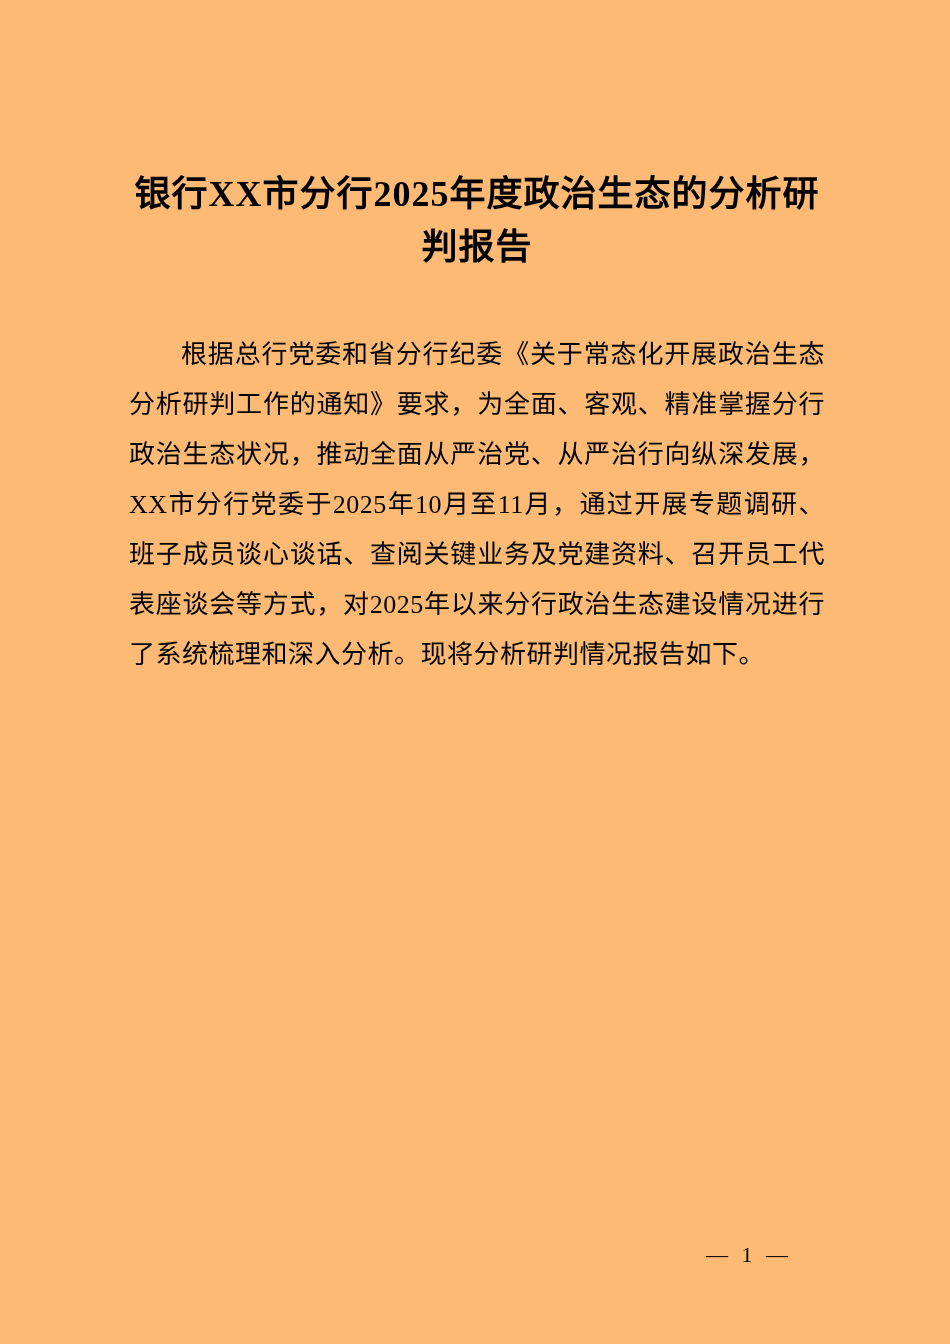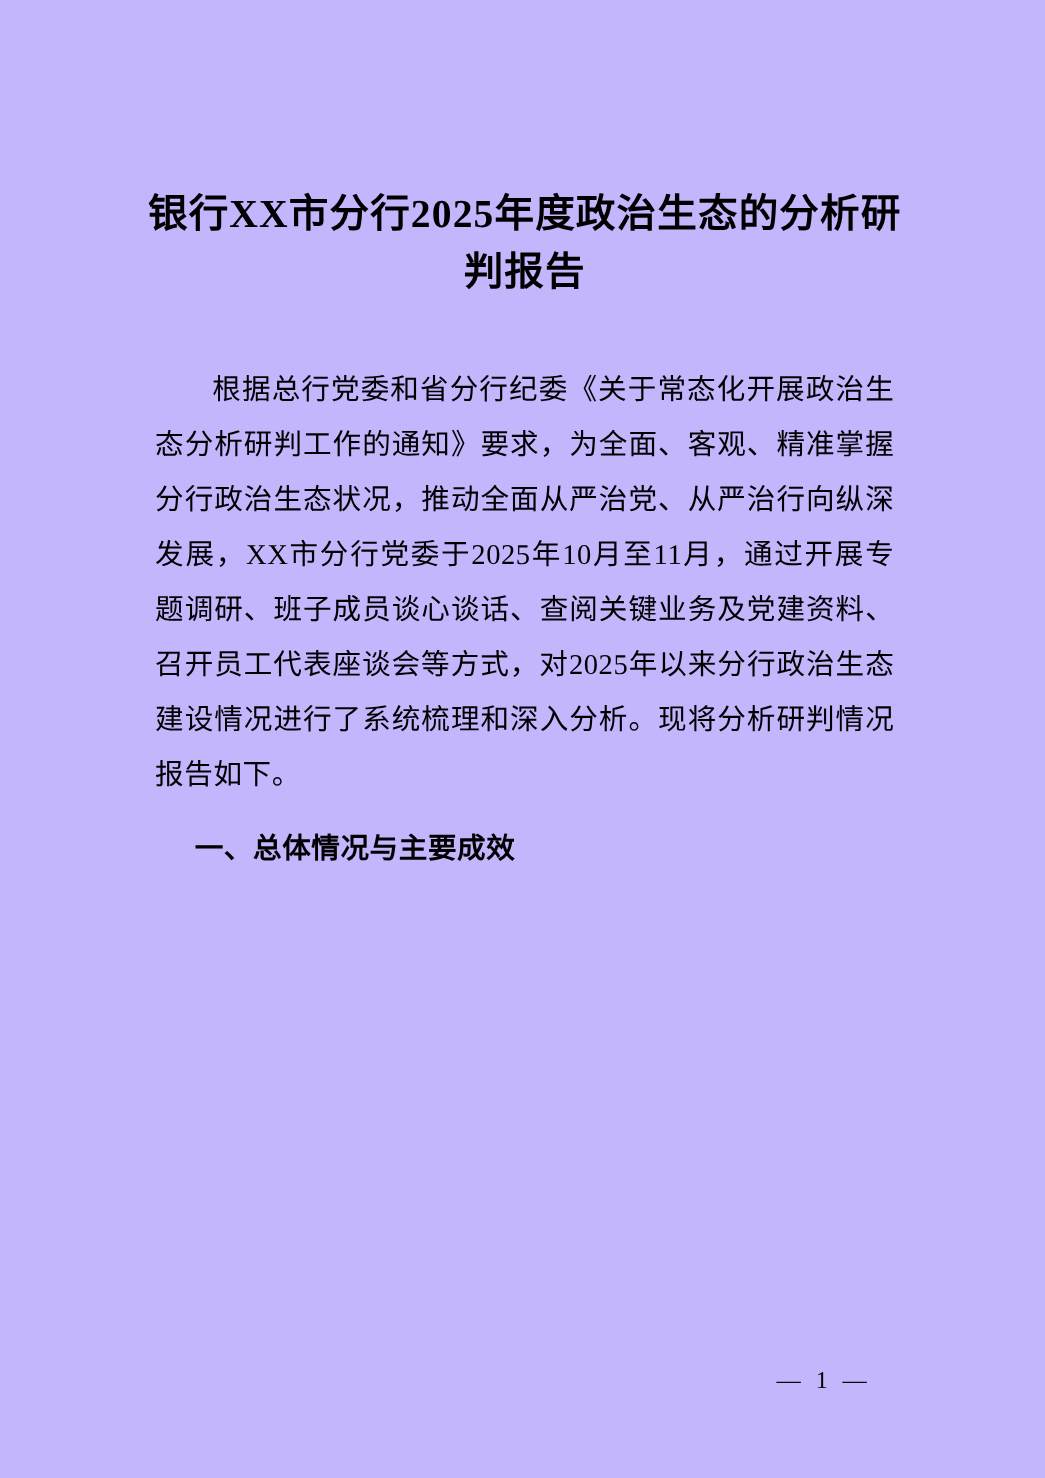--- a/index.html
+++ b/index.html
@@ -13,33 +13,33 @@
     font-family: "Liberation Serif", "DejaVu Serif", serif;
     color: #000000;
   }
   .page {
     position: relative;
     width: 950px;
     height: 1344px;
     box-sizing: border-box;
     padding: 168px 121px 0 125px;
     overflow: hidden;
-    background: #c4b5fd;
+    background: #fdba74;
   }
   .doc-title {
     margin: 0 0 56px 0;
     font-size: 36px;
     font-weight: bold;
     line-height: 53px;
     text-align: center;
     letter-spacing: 1px;
     font-family: "Liberation Serif", "DejaVu Serif", serif;
   }
   .para {
-    margin: 16px;
+    margin: 4px;
     font-size: 26px;
     line-height: 50px;
     text-align: justify;
     text-indent: 2em;
     letter-spacing: 0.5px;
     word-break: break-all;
   }
   .heading {
     margin: 0;
     font-size: 26px;
@@ -64,20 +64,19 @@
 </style>
 </head>
 <body>
 
 <div class="page">
 
   <h1 class="doc-title">银行XX市分行2025年度政治生态的分析研判报告</h1>
 
   <p class="para">根据总行党委和省分行纪委《关于常态化开展政治生态分析研判工作的通知》要求，为全面、客观、精准掌握分行政治生态状况，推动全面从严治党、从严治行向纵深发展，XX市分行党委于2025年10月至11月，通过开展专题调研、班子成员谈心谈话、查阅关键业务及党建资料、召开员工代表座谈会等方式，对2025年以来分行政治生态建设情况进行了系统梳理和深入分析。现将分析研判情况报告如下。</p>
 
-  <h2 class="heading">一、总体情况与主要成效</h2>
 
 
 
 
   <div class="page-number">—  1  —</div>
 
 </div>
 
 </body></html>

